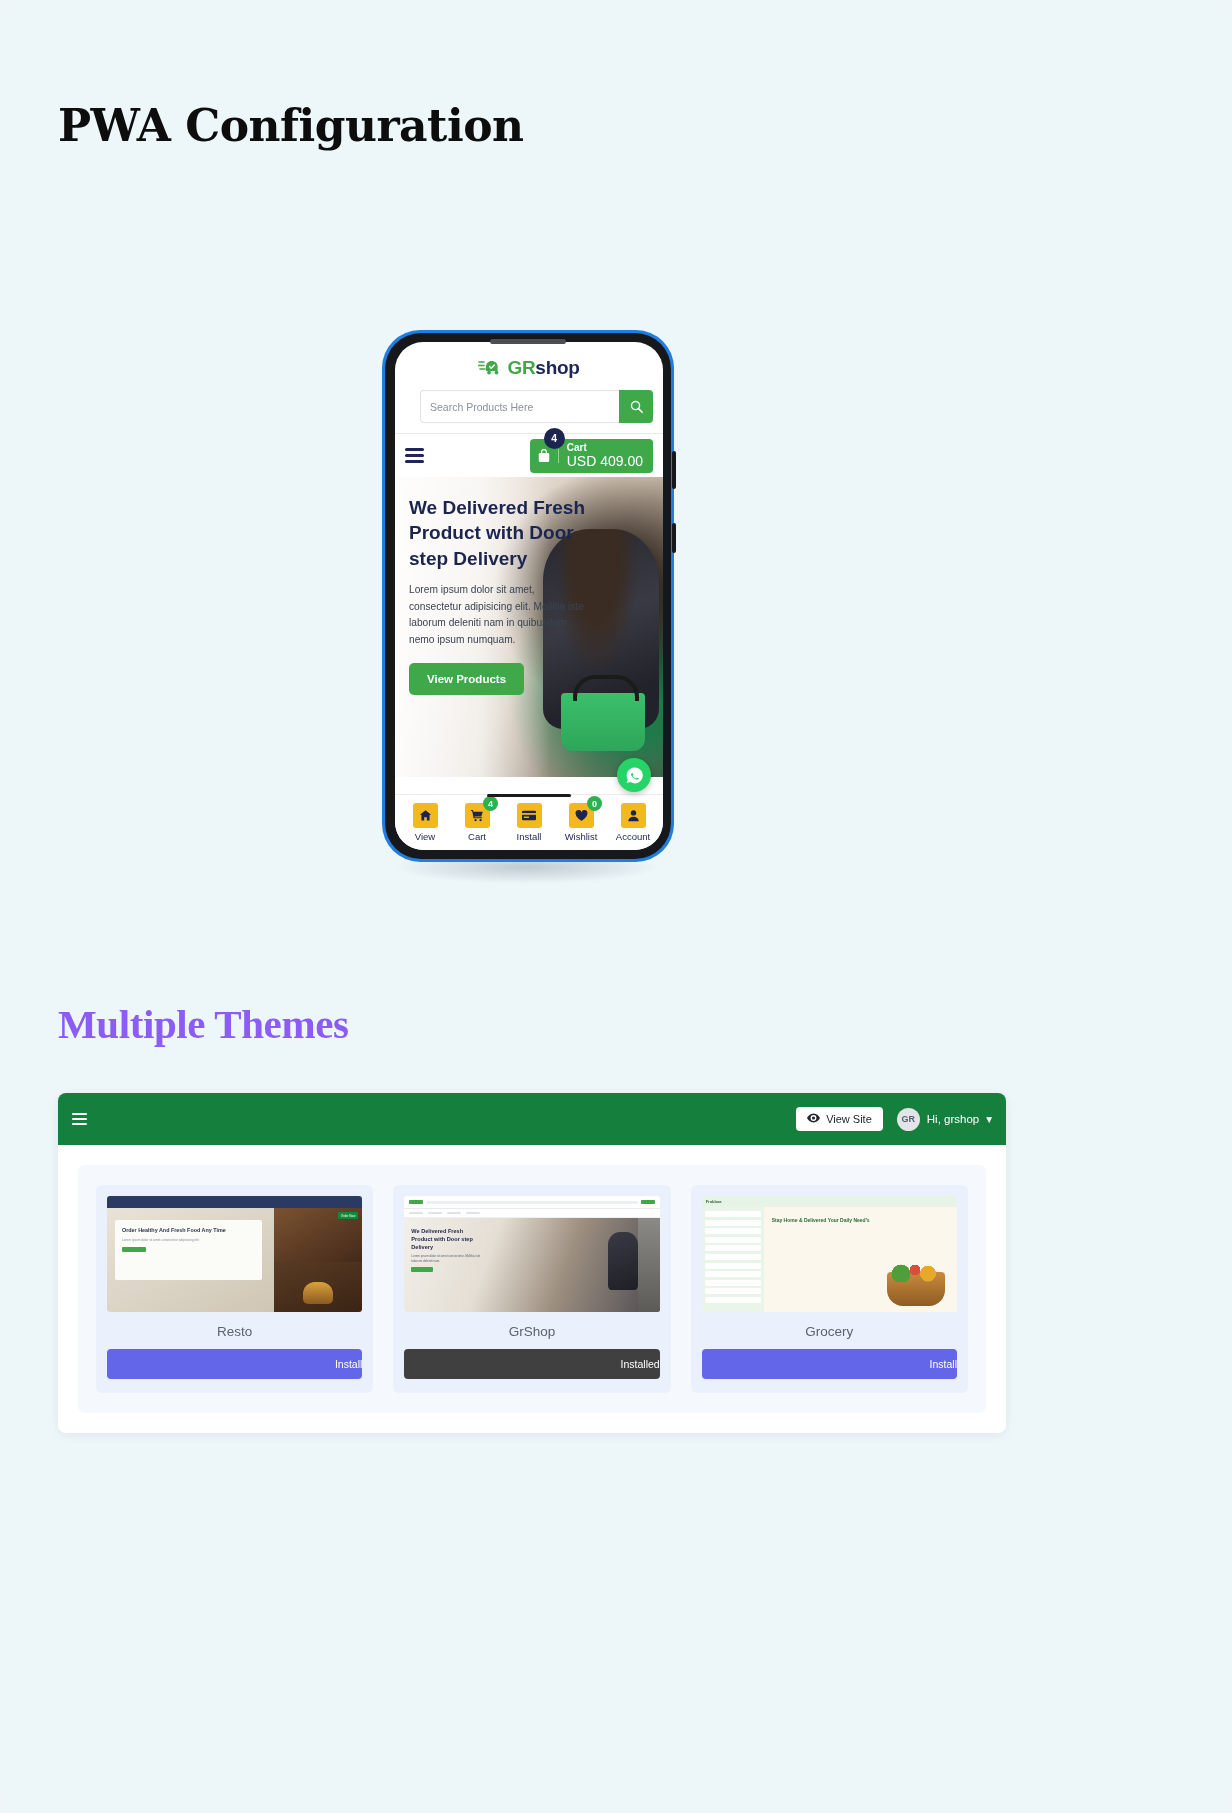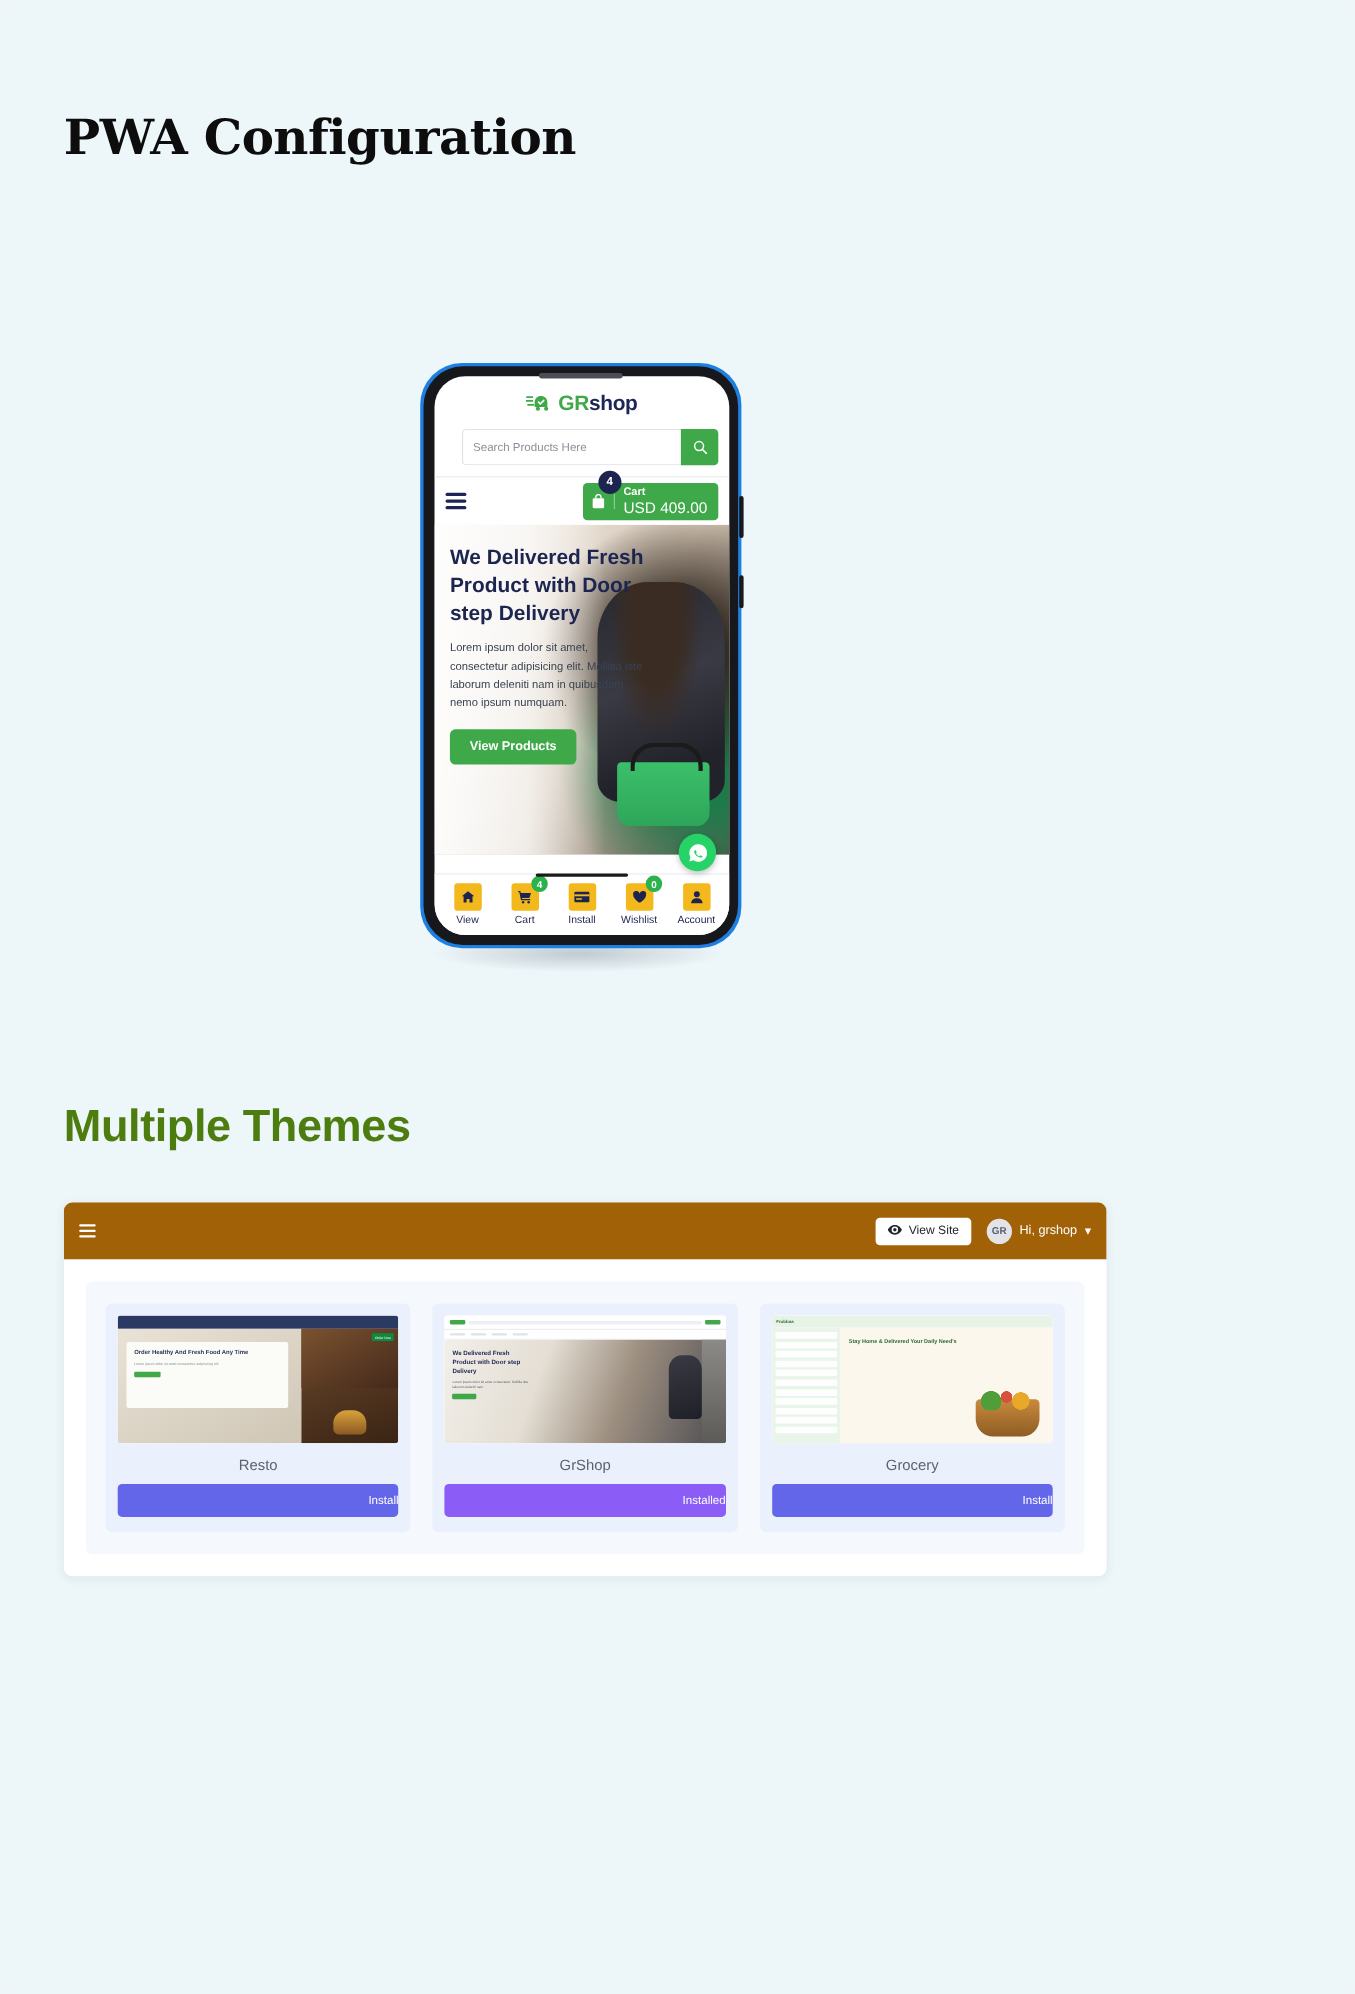--- a/index.html
+++ b/index.html
@@ -169,30 +169,30 @@
     display: flex; align-items: center; justify-content: center; font-weight: 600;
   }
   .home-ind {
     position: absolute; left: 50%; transform: translateX(-50%); bottom: 53px;
     width: 84px; height: 3px; background: #1b1b1b; border-radius: 3px; z-index: 8;
   }
 
   
   .mt-title {
     position: absolute; left: 58px; top: 1000px;
-    font-family: Liberation Sans, sans-serif;
-    font-weight: 700; font-size: 41px; color: #4d7c0f; letter-spacing: -.4px;
+    font-family: Liberation Serif, serif;
+    font-weight: 700; font-size: 41px; color: #8b5cf6; letter-spacing: -.4px;
   }
   .admin {
     position: absolute; left: 58px; top: 1093px; width: 948px;
     border-radius: 8px; overflow: hidden;
     box-shadow: 0 2px 10px rgba(30,50,90,.07);
   }
   .admin-top {
-    height: 52px; background: #a16207; display: flex; align-items: center;
+    height: 52px; background: #15803d; display: flex; align-items: center;
     padding: 0 14px; justify-content: space-between;
   }
   .adm-burger { width: 15px; }
   .adm-burger span { display: block; height: 1.8px; background: #fff; margin-bottom: 3px; border-radius: 2px; }
   .adm-burger span:last-child { margin-bottom: 0; }
   .adm-right { display: flex; align-items: center; gap: 14px; }
   .view-site {
     background: #fff; border-radius: 4px; padding: 6px 11px; display: flex;
     align-items: center; gap: 6px; font-size: 11px; color: #22262e; font-weight: 500;
   }
@@ -214,21 +214,21 @@
   .tcard {
     flex: 1; background: #eaf1fc; border-radius: 6px; padding: 11px 11px 14px 11px;
   }
   .thumb { height: 116px; border-radius: 3px; overflow: hidden; position: relative; background: #fff; }
   .tname { text-align: center; font-size: 13.5px; color: #5d636d; padding: 12px 0 10px 0; }
   .tbtn {
     display: block; text-align: right; border-radius: 4px; padding: 9px 0;
     font-size: 10.5px; color: #fff; font-weight: 500;
   }
   .tbtn.install { background: #6366e9; }
-  .tbtn.installed { background: #8b5cf6; }
+  .tbtn.installed { background: #404040; }
 
   
   .th-resto-top { height: 12px; background: #2b3a63; }
   .th-resto-mid { display: flex; height: 104px; }
   .th-resto-l { flex: 1.9; background: linear-gradient(150deg,#e9e2d6,#cfc6b5); position: relative; }
   .th-resto-card { position: absolute; left: 8px; top: 12px; right: 12px; height: 60px; background: #fbfbf8; border-radius: 2px; padding: 7px; }
   .th-t1 { font-size: 5.4px; font-weight: 700; color: #2c3654; line-height: 1.45; }
   .th-t2 { font-size: 3.2px; color: #8a909c; line-height: 1.5; margin-top: 3px; }
   .th-btn { margin-top: 4px; width: 24px; height: 5px; background: #3fa94a; border-radius: 1px; }
   .th-resto-r { flex: 1; background: linear-gradient(160deg,#6d4a2c,#3a2415); position: relative; }

